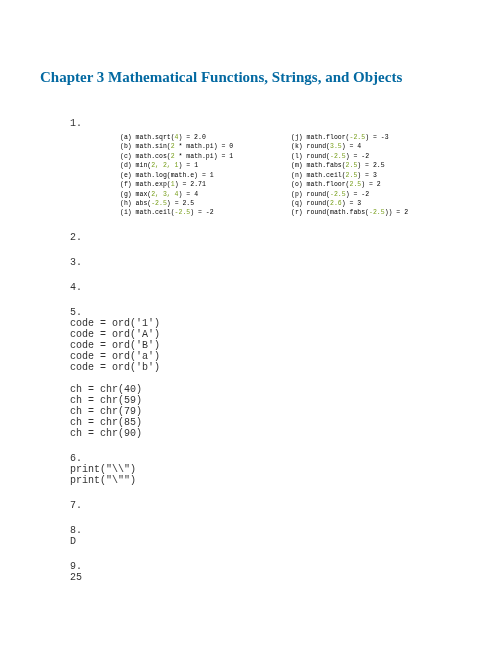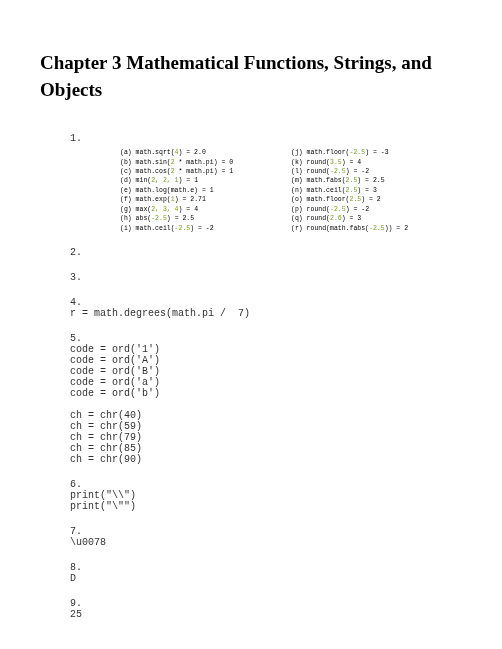--- a/index.html
+++ b/index.html
@@ -7,24 +7,24 @@
     padding: 50px 40px;
     font-family: Verdana, Geneva, sans-serif;
     font-size: 9px;
     color: #333;
     background: #fff;
     width: 502px;
     box-sizing: border-box;
   }
   h1 {
     font-family: Georgia, 'Times New Roman', serif;
-    font-size: 19px;
+    font-size: 15px;
     font-weight: bold;
-    color: #000000;
-    margin: 0 0 30px 0;
+    color: #0369a1;
+    margin: 17px 0 30px 0;
     line-height: 1.4;
   }
   .content {
     margin-left: 30px;
   }
   .q {
     margin-bottom: 14px;
   }
   .qnum {
     font-family: "Courier New", monospace;
@@ -90,21 +90,20 @@
   <div class="q">
     <div class="mono">2.</div>
   </div>
 
   <div class="q">
     <div class="mono">3.</div>
   </div>
 
   <div class="q">
     <div class="mono">4.</div>
-    <div class="mono">r = math.degrees(math.pi /  7)</div>
   </div>
 
   <div class="q">
     <div class="mono">5.</div>
     <div class="mono">code = ord('1')
 code = ord('A')
 code = ord('B')
 code = ord('a')
 code = ord('b')
 
@@ -116,21 +115,20 @@
   </div>
 
   <div class="q">
     <div class="mono">6.</div>
     <div class="mono">print("\\")
 print("\"")</div>
   </div>
 
   <div class="q">
     <div class="mono">7.</div>
-    <div class="mono">\u0078</div>
   </div>
 
   <div class="q">
     <div class="mono">8.</div>
     <div class="mono">D</div>
   </div>
 
   <div class="q">
     <div class="mono">9.</div>
     <div class="mono">25</div>

